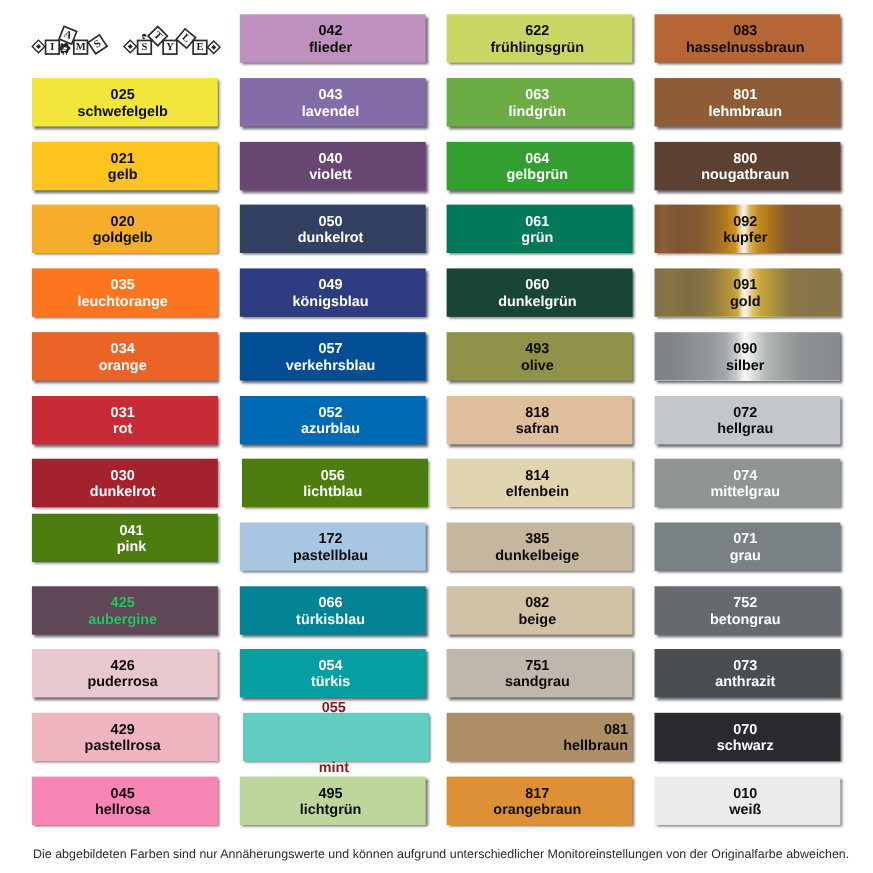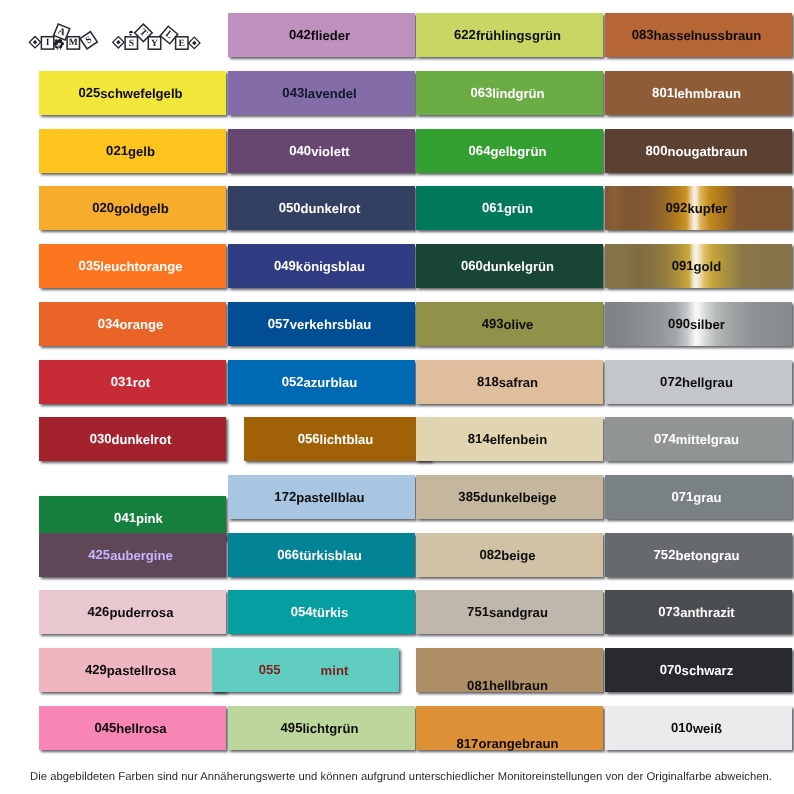--- a/index.html
+++ b/index.html
@@ -6,26 +6,26 @@
   html,body{margin:0;padding:0;}
   body{
     width:794px;height:794px;background:#ffffff;
     font-family:"Liberation Sans",sans-serif;
     -webkit-font-smoothing:antialiased;
     text-rendering:geometricPrecision;
     text-rendering:geometricPrecision;
     overflow:hidden;position:relative;
   }
   #grid{position:absolute;left:0;top:0;width:794px;height:760px;}
-  .sw{position:absolute;width:187px;height:44px;box-sizing:border-box;
-      display:flex;flex-direction:row;align-items:center;justify-content:center;
+  .sw{position:absolute;width:169px;height:44px;box-sizing:border-box;
+      display:flex;flex-direction:column;align-items:center;justify-content:center;
       padding-right:4px;
       will-change:transform;
       line-height:1;
-      box-shadow:2px 2px 2.5px rgba(30,30,38,0.70);margin-left:10px;}
+      box-shadow:2px 2px 2.5px rgba(30,30,38,0.70);}
   .sw .code{font-weight:bold;font-size:13.1px;}
   .sw .nm{font-weight:bold;font-size:13.1px;margin-top:2px;}
   #logo{position:absolute;left:0;top:0;width:220px;height:60px;}
   #logosvg{ will-change: transform; }
   #logosvg text{-webkit-font-smoothing:antialiased; paint-order: stroke;}
   #footer{position:absolute;left:0;top:771px;width:794px;text-align:center;
           font-size:11.27px;color:#2a2a2a;letter-spacing:0.035px;padding-left:2px;box-sizing:border-box;will-change:transform;transform:translateX(3px);}
 </style>
 </head>
 <body>
@@ -52,45 +52,45 @@
       <div class="nm">orange</div>
     </div>
     <div class="sw" style="left: 29px; top: 359.5px; background: rgb(199, 43, 54); color: rgb(255, 255, 255);">
       <div class="code">031</div>
       <div class="nm">rot</div>
     </div>
     <div class="sw" style="left: 29px; top: 417.2px; background: rgb(164, 33, 46); color: rgb(255, 255, 255);">
       <div class="code">030</div>
       <div class="nm">dunkelrot</div>
     </div>
-    <div class="sw" style="left: 29px; top: 496px; background: #15803d; color: rgb(255, 255, 255); padding-left: 16px;">
+    <div class="sw" style="left: 29px; top: 467px; background: #4d7c0f; color: rgb(255, 255, 255); padding-left: 16px;">
       <div class="code">041</div>
       <div class="nm">pink</div>
     </div>
-    <div class="sw" style="left: 29px; top: 532.6px; background: rgb(95, 71, 87); color: #c4b5fd;">
+    <div class="sw" style="left: 29px; top: 532.6px; background: rgb(95, 71, 87); color: #22c55e;">
       <div class="code">425</div>
       <div class="nm">aubergine</div>
     </div>
     <div class="sw" style="left: 29px; top: 590.3px; background: rgb(232, 200, 206); color: rgb(13, 13, 13);">
       <div class="code">426</div>
       <div class="nm">puderrosa</div>
     </div>
     <div class="sw" style="left: 29px; top: 648px; background: rgb(239, 181, 193); color: rgb(13, 13, 13);">
       <div class="code">429</div>
       <div class="nm">pastellrosa</div>
     </div>
     <div class="sw" style="left: 29px; top: 705.7px; background: rgb(247, 134, 181); color: rgb(13, 13, 13);">
       <div class="code">045</div>
       <div class="nm">hellrosa</div>
     </div>
     <div class="sw" style="left: 217.5px; top: 13.3px; background: rgb(190, 144, 189); color: rgb(13, 13, 13);">
       <div class="code">042</div>
       <div class="nm">flieder</div>
     </div>
-    <div class="sw" style="left: 217.5px; top: 71px; background: rgb(131, 108, 168); color: #0f172a;">
+    <div class="sw" style="left: 217.5px; top: 71px; background: rgb(131, 108, 168); color: #ffffff;">
       <div class="code">043</div>
       <div class="nm">lavendel</div>
     </div>
     <div class="sw" style="left: 217.5px; top: 128.7px; background: rgb(104, 70, 114); color: rgb(255, 255, 255);">
       <div class="code">040</div>
       <div class="nm">violett</div>
     </div>
     <div class="sw" style="left: 217.5px; top: 186.4px; background: rgb(52, 64, 98); color: rgb(255, 255, 255);">
       <div class="code">050</div>
       <div class="nm">dunkelrot</div>
@@ -100,37 +100,37 @@
       <div class="nm">königsblau</div>
     </div>
     <div class="sw" style="left: 217.5px; top: 301.8px; background: rgb(1, 78, 149); color: rgb(255, 255, 255);">
       <div class="code">057</div>
       <div class="nm">verkehrsblau</div>
     </div>
     <div class="sw" style="left: 217.5px; top: 359.5px; background: rgb(0, 105, 180); color: rgb(255, 255, 255);">
       <div class="code">052</div>
       <div class="nm">azurblau</div>
     </div>
-    <div class="sw" style="left: 234px; top: 417.2px; background: #a16207; color: rgb(255, 255, 255);">
+    <div class="sw" style="left: 220px; top: 417.2px; background: #4d7c0f; color: rgb(255, 255, 255);">
       <div class="code">056</div>
       <div class="nm">lichtblau</div>
     </div>
     <div class="sw" style="left: 217.5px; top: 474.9px; background: rgb(168, 198, 226); color: rgb(13, 13, 13);">
       <div class="code">172</div>
       <div class="nm">pastellblau</div>
     </div>
     <div class="sw" style="left: 217.5px; top: 532.6px; background: rgb(2, 132, 150); color: rgb(255, 255, 255);">
       <div class="code">066</div>
       <div class="nm">türkisblau</div>
     </div>
     <div class="sw" style="left: 217.5px; top: 590.3px; background: rgb(5, 159, 161); color: rgb(255, 255, 255);">
       <div class="code">054</div>
       <div class="nm">türkis</div>
     </div>
-    <div class="sw" style="left: 202px; top: 648px; background: rgb(97, 205, 192); color: #7f1d1d; gap: 40px;">
+    <div class="sw" style="left: 221px; top: 648px; background: rgb(97, 205, 192); color: #7f1d1d; gap: 40px;">
       <div class="code">055</div>
       <div class="nm">mint</div>
     </div>
     <div class="sw" style="left: 217.5px; top: 705.7px; background: rgb(188, 214, 156); color: rgb(13, 13, 13);">
       <div class="code">495</div>
       <div class="nm">lichtgrün</div>
     </div>
     <div class="sw" style="left: 406px; top: 13.3px; background: rgb(200, 214, 99); color: rgb(13, 13, 13);">
       <div class="code">622</div>
       <div class="nm">frühlingsgrün</div>
@@ -172,21 +172,21 @@
       <div class="nm">beige</div>
     </div>
     <div class="sw" style="left: 406px; top: 590.3px; background: rgb(191, 183, 171); color: rgb(13, 13, 13);">
       <div class="code">751</div>
       <div class="nm">sandgrau</div>
     </div>
     <div class="sw" style="left: 406px; top: 648px; background: rgb(174, 142, 101); color: rgb(13, 13, 13); align-items: flex-end;">
       <div class="code">081</div>
       <div class="nm">hellbraun</div>
     </div>
-    <div class="sw" style="left: 406px; top: 705.7px; background: rgb(221, 144, 54); color: rgb(13, 13, 13); align-items: flex-end;">
+    <div class="sw" style="left: 406px; top: 705.7px; background: rgb(221, 144, 54); color: rgb(13, 13, 13);">
       <div class="code">817</div>
       <div class="nm">orangebraun</div>
     </div>
     <div class="sw" style="left: 594.5px; top: 13.3px; background: rgb(182, 101, 53); color: rgb(13, 13, 13);">
       <div class="code">083</div>
       <div class="nm">hasselnussbraun</div>
     </div>
     <div class="sw" style="left: 594.5px; top: 71px; background: rgb(142, 92, 54); color: rgb(255, 255, 255);">
       <div class="code">801</div>
       <div class="nm">lehmbraun</div>

